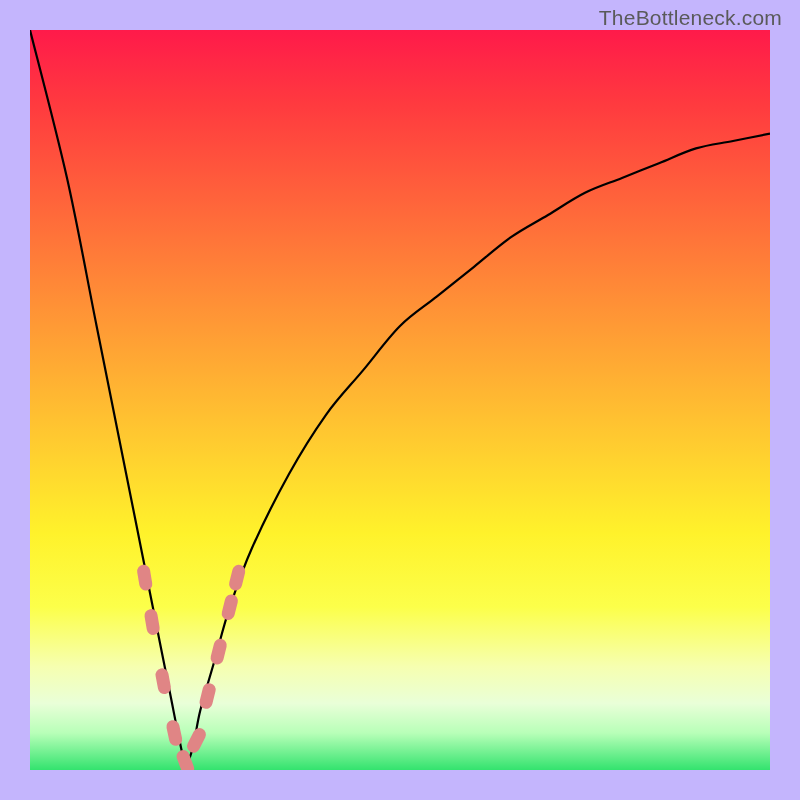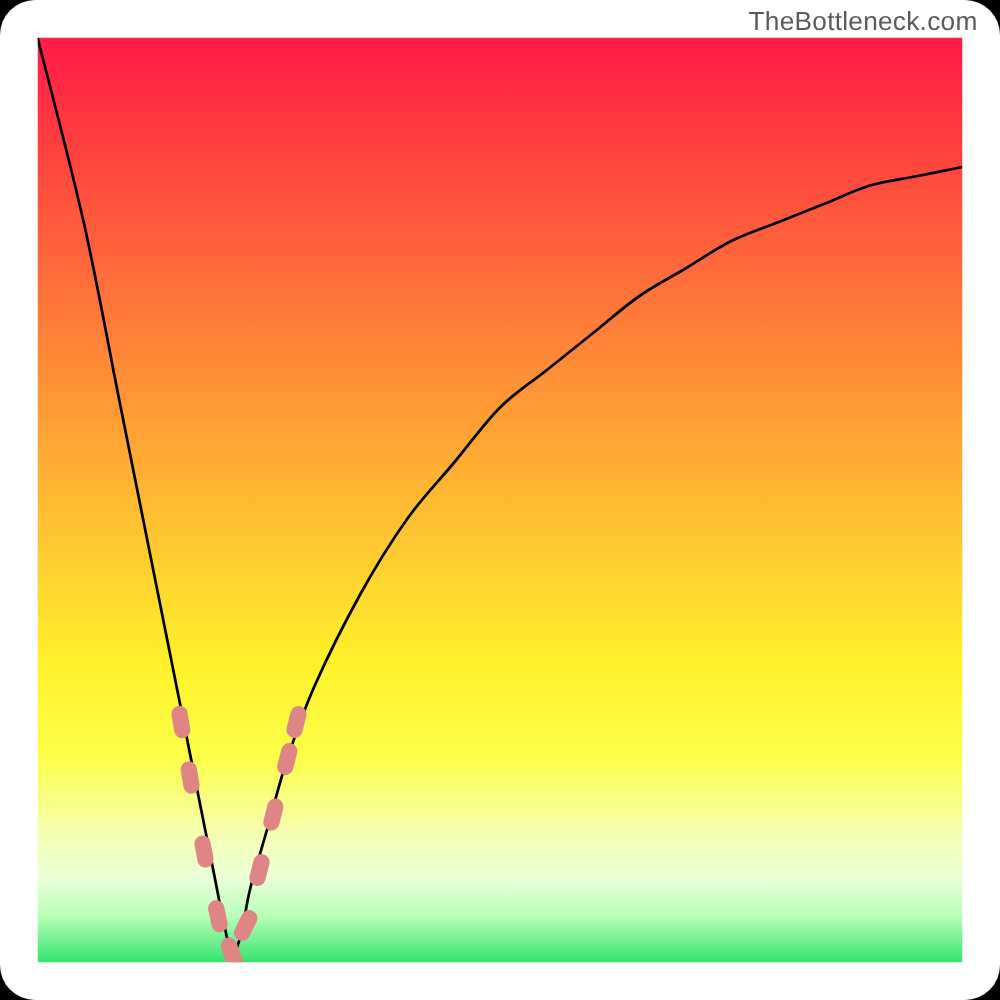--- a/index.html
+++ b/index.html
@@ -7,22 +7,21 @@
     padding: 0;
     width: 800px;
     height: 800px;
     overflow: hidden;
     background: #000;
     font-family: Arial, Helvetica, sans-serif;
   }
   .frame {
     position: absolute;
     inset: 0;
-    background: #ffffff;
-    border-radius: 28px;
+    background: #c4b5fd;
   }
   .plot-area {
     position: absolute;
     left: 30px;
     top: 30px;
     width: 740px;
     height: 740px;
     overflow: hidden;
   }
   .gradient-bg {

